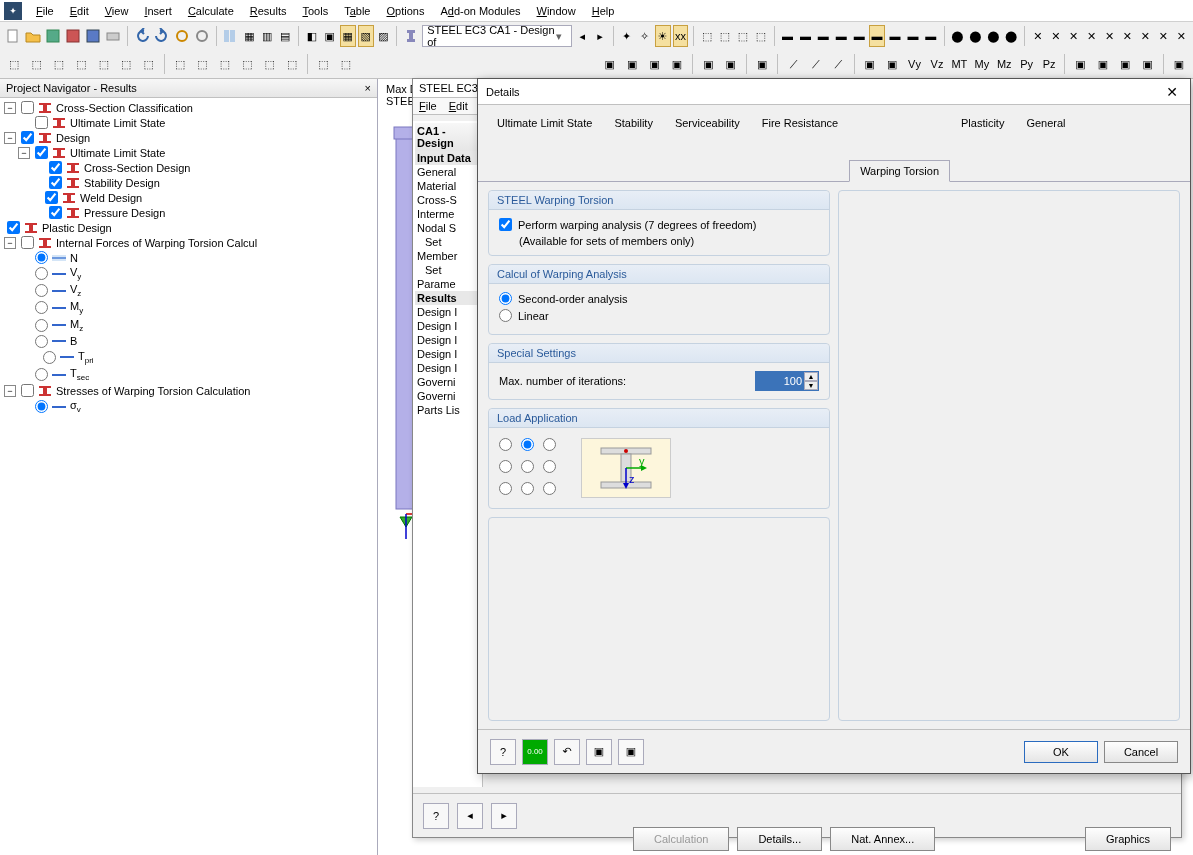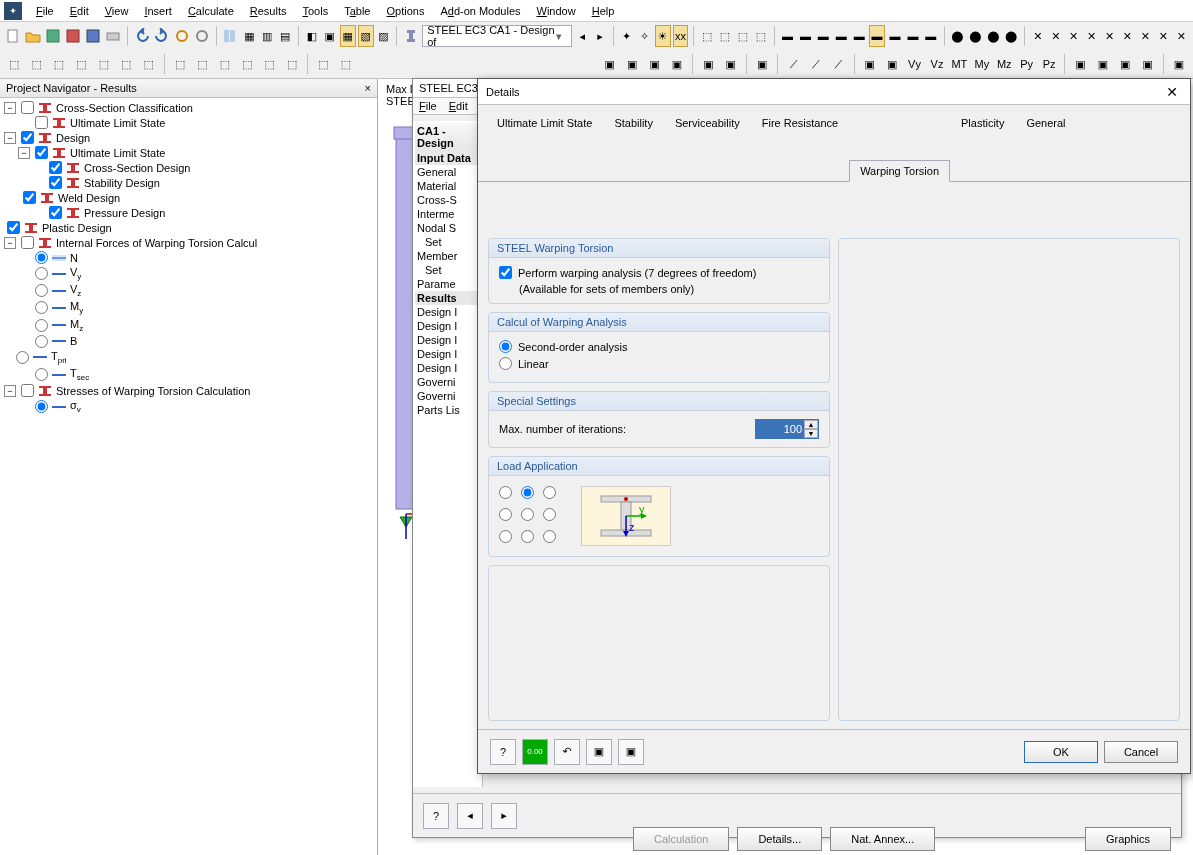--- a/index.html
+++ b/index.html
@@ -52,21 +52,21 @@
 .mod-btn.disabled { color: #999; }
 
 
 .dialog { position: absolute; left: 477px; top: 78px; width: 714px; height: 696px; background: #f0f0f0; border: 1px solid #555; box-shadow: 3px 3px 10px rgba(0,0,0,.3); display: flex; flex-direction: column; }
 .dlg-titlebar { height: 26px; background: #fff; border-bottom: 1px solid #c0c0c0; display: flex; align-items: center; padding: 0 8px; justify-content: space-between; }
 .dlg-close { width: 20px; height: 20px; cursor: pointer; display: flex; align-items: center; justify-content: center; font-size: 14px; }
 .dlg-tabs { display: flex; border-bottom: 1px solid #aab; background: #f0f0f0; padding: 6px 8px 0; gap: 0; }
 .dlg-tab { padding: 4px 10px; border: 1px solid transparent; border-bottom: none; cursor: pointer; position: relative; top: 1px; }
 .dlg-tab.active { background: #f0f0f0; border-color: #aab; border-bottom: 1px solid #f0f0f0; margin-top: 48px; }
 .dlg-body { flex: 1; padding: 8px 10px; display: flex; gap: 8px; }
-.dlg-col { flex: 1; display: flex; flex-direction: column; gap: 8px; margin-top: 48px; }
+.dlg-col { flex: 1; display: flex; flex-direction: column; gap: 8px; }
 .group { border: 1px solid #c5d2e0; border-radius: 4px; background: #f0f0f0; }
 .group-title { background: linear-gradient(#e8eef6, #dce6f2); color: #2a5a9a; padding: 3px 8px; border-bottom: 1px solid #c5d2e0; border-radius: 4px 4px 0 0; font-size: 11px; }
 .group-body { padding: 8px 10px; font-size: 11px; }
 .group-body label { display: flex; align-items: center; gap: 6px; margin-bottom: 4px; }
 .spin-wrap { display: inline-flex; border: 1px solid #3b73b9; }
 .spin-wrap input { width: 48px; height: 18px; border: none; text-align: right; background: #3b73b9; color: #fff; padding-right: 2px; }
 .spin-btns { width: 14px; display: flex; flex-direction: column; }
 .spin-btns button { flex: 1; font-size: 7px; border: 1px solid #aab; background: #eee; padding: 0; cursor: pointer; }
 .ibeam-preview { width: 90px; height: 60px; background: #fdf6dc; border: 1px solid #ccc; display: flex; align-items: center; justify-content: center; margin-left: 18px;}
 .empty-group { flex: 1; }
@@ -342,21 +342,21 @@
           <input type="checkbox" class="tree-check" checked="" style="">
           <span class="tree-icon">
             <svg viewBox="0 0 16 12">
               <rect x="2" y="1" width="12" height="2" fill="#c33"></rect>
               <rect x="6" y="3" width="4" height="6" fill="#c33"></rect>
               <rect x="2" y="9" width="12" height="2" fill="#c33"></rect>
             </svg>
           </span>
           <span class="tree-label">Stability Design</span>
         </div>
-      <div class="tree-row" style="padding-left:20px">
+      <div class="tree-row" style="padding-left:42px">
           <input type="checkbox" class="tree-check" checked="" style="">
           <span class="tree-icon">
             <svg viewBox="0 0 16 12">
               <rect x="2" y="1" width="12" height="2" fill="#c33"></rect>
               <rect x="6" y="3" width="4" height="6" fill="#c33"></rect>
               <rect x="2" y="9" width="12" height="2" fill="#c33"></rect>
             </svg>
           </span>
           <span class="tree-label">Weld Design</span>
         </div>
@@ -442,21 +442,21 @@
         </div>
       <div class="tree-row" style="padding-left:32px">
           <input type="radio" class="tree-radio" name="ifwt" style="">
           <span class="tree-icon">
             <svg viewBox="0 0 16 12">
               <line x1="1" y1="6" x2="15" y2="6" stroke="#36c" stroke-width="2"></line>
             </svg>
           </span>
           <span class="tree-label">B</span>
         </div>
-      <div class="tree-row" style="padding-left:13px">
+      <div class="tree-row" style="padding-left:40px">
           <input type="radio" class="tree-radio" name="ifwt" style="">
           <span class="tree-icon">
             <svg viewBox="0 0 16 12">
               <line x1="1" y1="6" x2="15" y2="6" stroke="#36c" stroke-width="2"></line>
             </svg>
           </span>
           <span class="tree-label">T<sub>pri</sub></span>
         </div>
       <div class="tree-row" style="padding-left:32px">
           <input type="radio" class="tree-radio" name="ifwt" style="">

